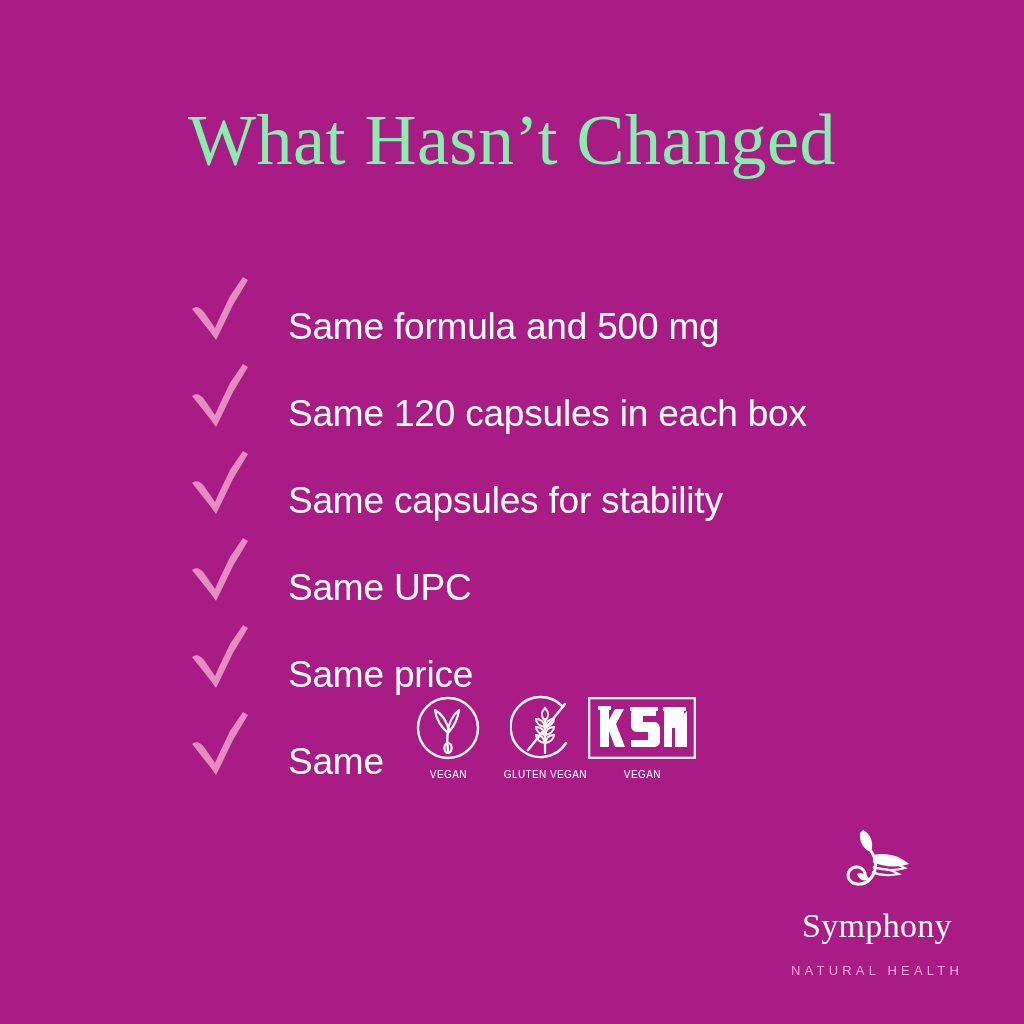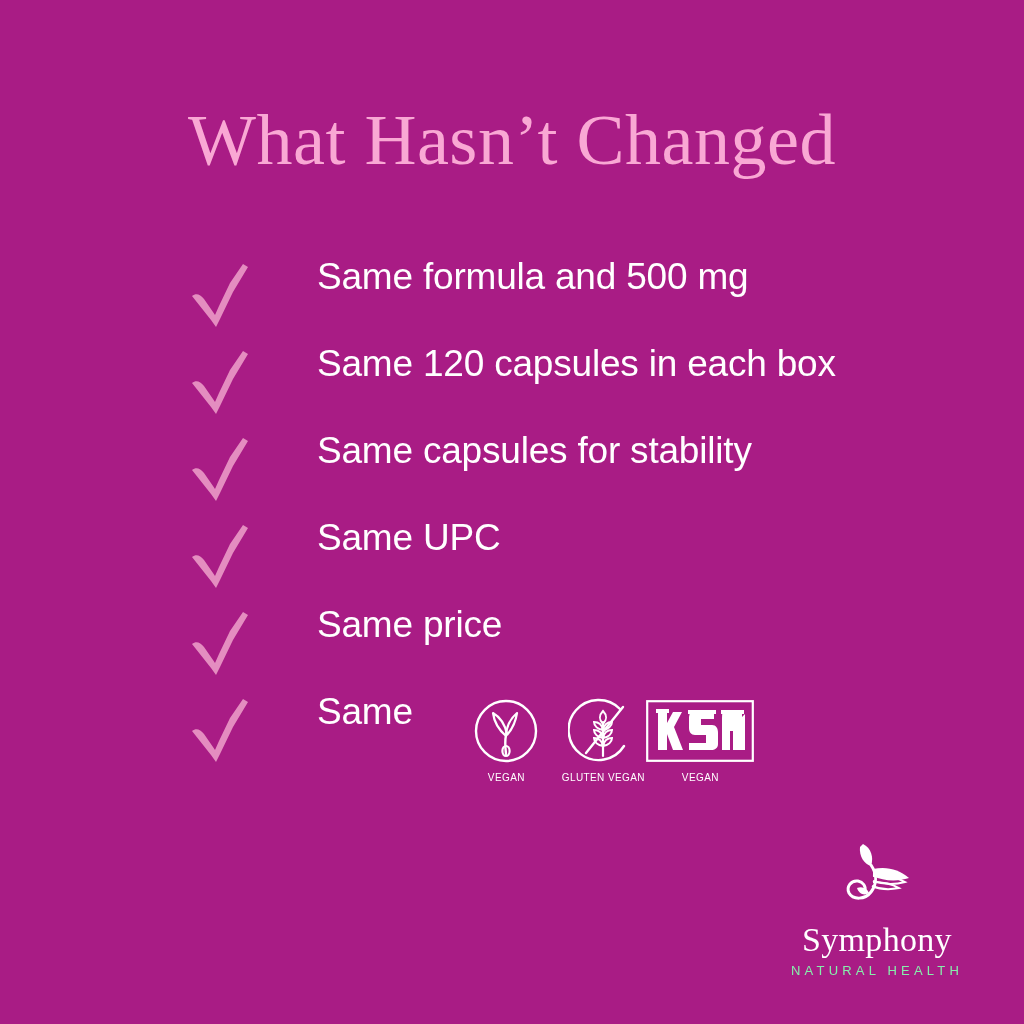--- a/index.html
+++ b/index.html
@@ -20,42 +20,41 @@
     overflow: hidden;
   }
 
   
   #headline {
     position: absolute;
     left: 0;
     top: 104px;
     width: 1024px;
     text-align: center;
-    color: #f9a8d4;
+    color: #86efac;
     font-family: "Liberation Serif", "DejaVu Serif", serif;
     font-size: 72px;
     font-weight: 400;
     letter-spacing: 0.5px;
     line-height: 1.0;
     white-space: nowrap;
   }
 
   
   #checklist {
     position: absolute;
     left: 186px;
     top: 258px;
     width: 760px;
   }
   .check-row {
     position: relative;
     height: 87px;
     display: flex;
-    align-items: flex-start;
-    gap: 29px;
+    align-items: flex-end;
   }
   .check-mark {
     position: relative;
     width: 74px;
     height: 74px;
     flex: 0 0 74px;
     margin-right: 28px;
   }
   .check-mark svg {
     position: absolute;
@@ -124,22 +123,22 @@
     margin-top: -2px;
     color: #FFFFFF;
     font-family: "Liberation Serif", "DejaVu Serif", serif;
     font-size: 34px;
     font-weight: 400;
     line-height: 1.05;
     letter-spacing: 0.3px;
     white-space: nowrap;
   }
   #brand-tagline {
-    margin-top: 5px;
-    color: #86efac;
+    margin-top: 19px;
+    color: #f9a8d4;
     font-family: "Liberation Sans", sans-serif;
     font-size: 13px;
     font-weight: 400;
     letter-spacing: 4.2px;
     white-space: nowrap;
   }
 </style>
 </head>
 <body>
 

